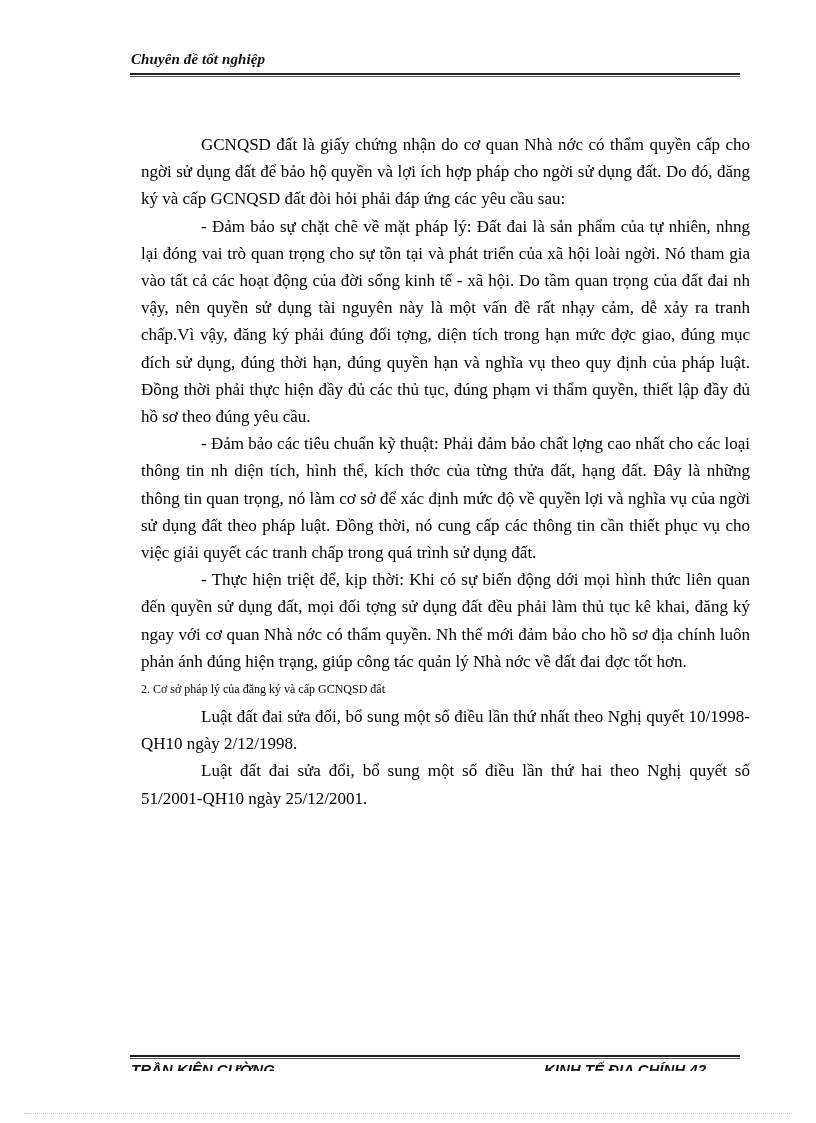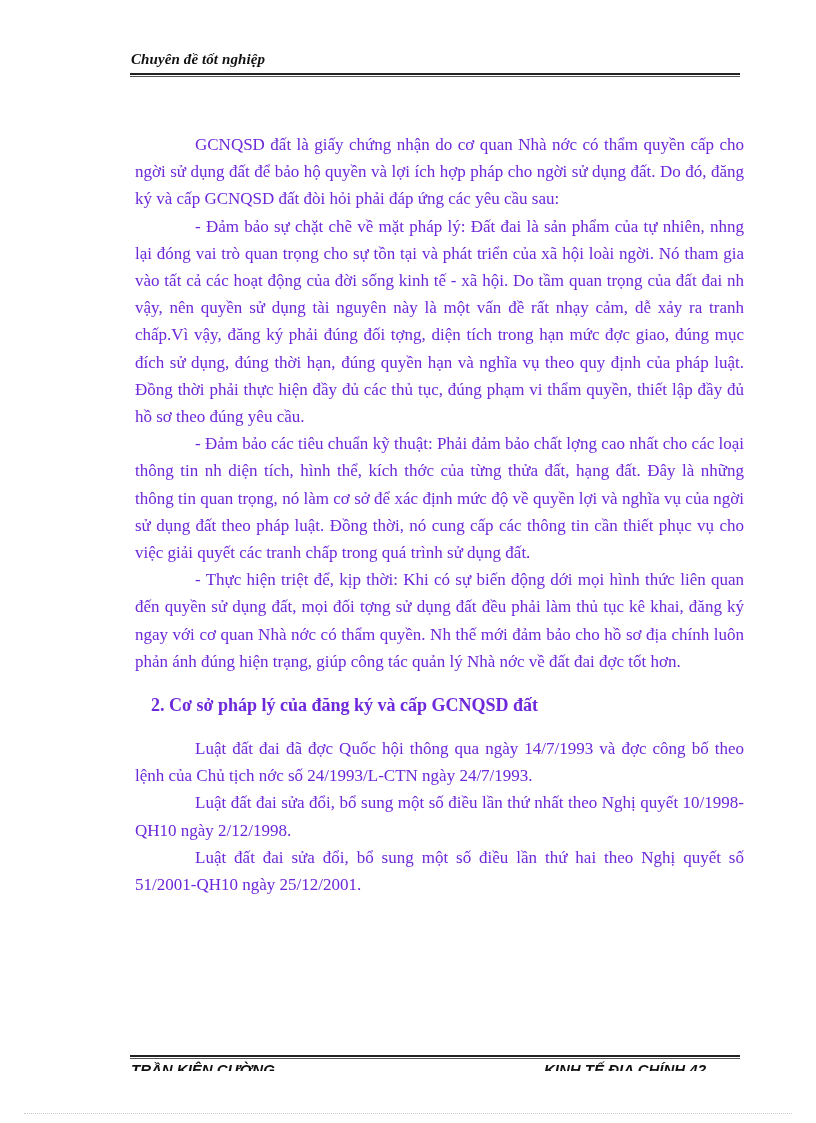--- a/index.html
+++ b/index.html
@@ -38,36 +38,36 @@
       height: 4px;
       border-top: 2px solid #222;
       border-bottom: 1px solid #555;
       box-sizing: border-box;
     }
     .rule.top { top: 73px; }
     .rule.bottom { top: 1055px; }
 
     .body-text {
       position: absolute;
-      left: 135px;
+      left: 141px;
       top: 131px;
       width: 609px;
       font-size: 17px;
       line-height: 27.2px;
       text-align: justify;
-      color: #6d28d9;
+      color: #000000;
     }
     .body-text p {
       margin: 0;
       text-indent: 60px;
     }
     .body-text h2 {
-      margin: 16px;
-      font-size: 18px;
-      font-weight: bold;
+      margin: 0;
+      font-size: 12px;
+      font-weight: normal;
       line-height: 28px;
       text-indent: 0;
     }
 
     .footer-clip {
       position: absolute;
       left: 130px;
       top: 1060px;
       width: 612px;
       height: 11px;
@@ -103,21 +103,20 @@
 
   <div class="header-title">Chuyên đề tốt nghiệp</div>
   <div class="rule top"></div>
 
   <div class="body-text">
     <p>GCNQSD đất là giấy chứng nhận do cơ quan Nhà nớc  có thẩm quyền cấp cho ngời  sử dụng đất để bảo hộ quyền và lợi ích hợp pháp cho ngời  sử dụng đất. Do đó, đăng ký và cấp GCNQSD đất đòi hỏi phải đáp ứng các yêu cầu sau:</p>
     <p>- Đảm bảo sự chặt chẽ về mặt pháp lý: Đất đai là sản phẩm của tự nhiên, nhng  lại đóng vai trò quan trọng cho sự tồn tại và phát triển của xã hội loài ngời.  Nó tham gia vào tất cả các hoạt động của đời sống kinh tế - xã hội. Do tầm quan trọng của đất đai nh  vậy, nên quyền sử dụng tài nguyên này là một vấn đề rất nhạy cảm, dễ xảy ra tranh chấp.Vì vậy, đăng ký phải đúng đối tợng, diện tích trong hạn  mức đợc  giao, đúng mục đích sử dụng, đúng thời hạn, đúng quyền hạn và nghĩa vụ theo quy định của pháp luật. Đồng thời phải thực hiện đầy đủ các thủ tục, đúng phạm vi thẩm quyền, thiết lập đầy đủ hồ sơ theo đúng yêu cầu.</p>
     <p>- Đảm bảo các tiêu chuẩn kỹ thuật: Phải đảm bảo chất lợng  cao nhất cho các loại thông tin nh  diện tích, hình thể, kích thớc  của từng thửa đất, hạng đất. Đây là những thông tin quan trọng, nó làm cơ sở để xác định mức độ về quyền lợi và nghĩa vụ của ngời  sử dụng đất theo pháp luật. Đồng thời, nó cung cấp các thông tin cần thiết phục vụ cho việc giải quyết các tranh chấp trong quá trình sử dụng đất.</p>
     <p>- Thực hiện triệt để, kịp thời: Khi có sự biến động dới  mọi hình thức liên quan đến quyền sử dụng đất, mọi đối tợng  sử dụng đất đều phải làm thủ tục kê khai, đăng ký ngay với cơ quan Nhà nớc  có thẩm quyền. Nh  thế mới đảm bảo cho hồ sơ địa chính luôn phản ánh đúng hiện trạng, giúp công tác quản lý Nhà nớc  về đất đai đợc  tốt hơn.</p>
     <h2>2. Cơ sở pháp lý của đăng ký và cấp GCNQSD đất</h2>
-    <p>Luật đất đai đã đợc  Quốc hội thông qua ngày 14/7/1993 và đợc  công bố theo lệnh của Chủ tịch nớc  số 24/1993/L-CTN ngày 24/7/1993.</p>
     <p>Luật đất đai sửa đổi, bổ sung một số điều lần thứ nhất theo Nghị quyết 10/1998-QH10  ngày 2/12/1998.</p>
     <p>Luật đất đai sửa đổi, bổ sung một số điều lần thứ hai theo Nghị quyết số 51/2001-QH10  ngày 25/12/2001.</p>
   </div>
 
   <div class="rule bottom"></div>
   <div class="footer-clip">
     <span class="footer-text footer-left">TRẦN KIÊN CƯỜNG</span>
     <span class="footer-text footer-right">KINH TẾ ĐỊA CHÍNH 42</span>
   </div>
 

